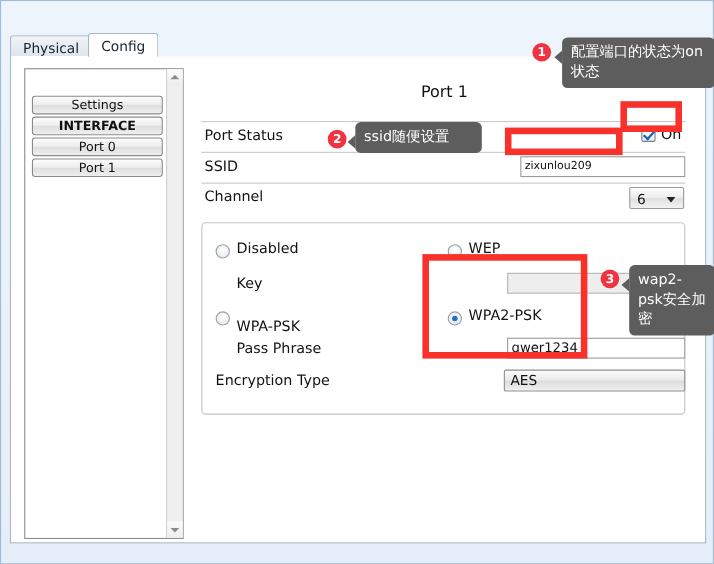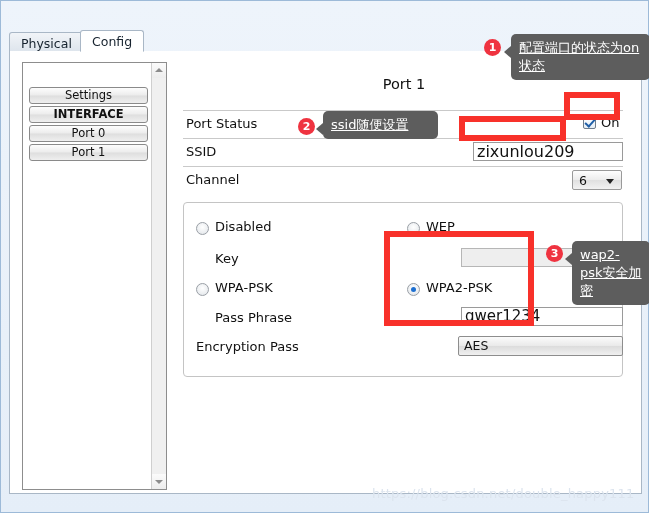--- a/index.html
+++ b/index.html
@@ -258,21 +258,21 @@
   }
 
   
   #ssid-input {
     position: absolute;
     left: 295px; top: 80px;
     width: 150px; height: 19px;
     box-sizing: border-box;
     border: 1px solid #9a9a9a;
     background: #ffffff;
-    font-size: 16px;
+    font-size: 10px;
     line-height: 17px;
     padding-left: 3px;
     color: #111;
     overflow: hidden;
     white-space: nowrap;
   }
 
   
   #channel-select {
     position: absolute;
@@ -340,21 +340,21 @@
     color: #111;
     white-space: nowrap;
   }
 
   #radio-disabled  { left: 18px;  top: 160px; }
   #lbl-disabled    { left: 37px;  top: 157px; }
   #radio-wep       { left: 229px; top: 160px; }
   #lbl-wep         { left: 248px; top: 157px; }
   #lbl-key         { left: 37px;  top: 189px; }
   #radio-wpapsk    { left: 18px;  top: 221px; }
-  #lbl-wpapsk      { left: 37px;  top: 218px; }
+  #lbl-wpapsk      { left: 37px;  top: 228px; }
   #radio-wpa2psk   { left: 229px; top: 221px; }
   #lbl-wpa2psk     { left: 248px; top: 218px; }
   #lbl-passphrase  { left: 37px;  top: 248px; }
   #lbl-enctype     { left: 18px;  top: 277px; }
 
   
   #key-input {
     position: absolute;
     left: 283px; top: 186px;
     width: 162px; height: 19px;
@@ -362,21 +362,21 @@
     border: 1px solid #b6b6b6;
     background: #eeeeee;
   }
   #passphrase-input {
     position: absolute;
     left: 283px; top: 245px;
     width: 162px; height: 19px;
     box-sizing: border-box;
     border: 1px solid #9a9a9a;
     background: #ffffff;
-    font-size: 15px;
+    font-size: 12px;
     line-height: 17px;
     padding-left: 3px;
     color: #111;
     overflow: hidden;
     white-space: nowrap;
   }
   #enctype-select {
     position: absolute;
     left: 280px; top: 274px;
     width: 165px; height: 20px;
@@ -408,21 +408,20 @@
   .callout {
     position: absolute;
     background: #5d5d5d;
     color: #ffffff;
     border-radius: 5px;
     font-size: 13px;
     line-height: 18px;
     padding: 5px 8px;
     z-index: 12;
     box-sizing: border-box;
-    text-decoration: underline;
   }
   .callout::before {
     content: "";
     position: absolute;
     left: -7px; top: 12px;
     width: 0; height: 0;
     border-top: 6px solid transparent;
     border-bottom: 6px solid transparent;
     border-right: 7px solid #5d5d5d;
   }
@@ -520,34 +519,33 @@
 
       <span class="radio" id="radio-wpapsk"></span>
       <span class="rlabel" id="lbl-wpapsk">WPA-PSK</span>
 
       <span class="radio on" id="radio-wpa2psk"></span>
       <span class="rlabel" id="lbl-wpa2psk">WPA2-PSK</span>
 
       <span class="rlabel" id="lbl-passphrase">Pass Phrase</span>
       <div id="passphrase-input">qwer1234</div>
 
-      <span class="rlabel" id="lbl-enctype">Encryption Pass</span>
+      <span class="rlabel" id="lbl-enctype">Encryption Type</span>
       <div id="enctype-select">AES</div>
 
     </div>
   </div>
 
   <div class="redbox" id="redbox-on"></div>
   <div class="redbox" id="redbox-ssid"></div>
   <div class="redbox" id="redbox-wpa2"></div>
 
   <div class="badge" id="badge-1">1</div>
   <div class="callout" id="callout-1">配置端口的状态为on状态</div>
 
   <div class="badge" id="badge-2">2</div>
   <div class="callout" id="callout-2">ssid随便设置</div>
 
   <div class="badge" id="badge-3">3</div>
   <div class="callout" id="callout-3">wap2-psk安全加密</div>
 
-  <div id="watermark">https://blog.csdn.net/double_happy111</div>
 
 </div>
 
 </body></html>

